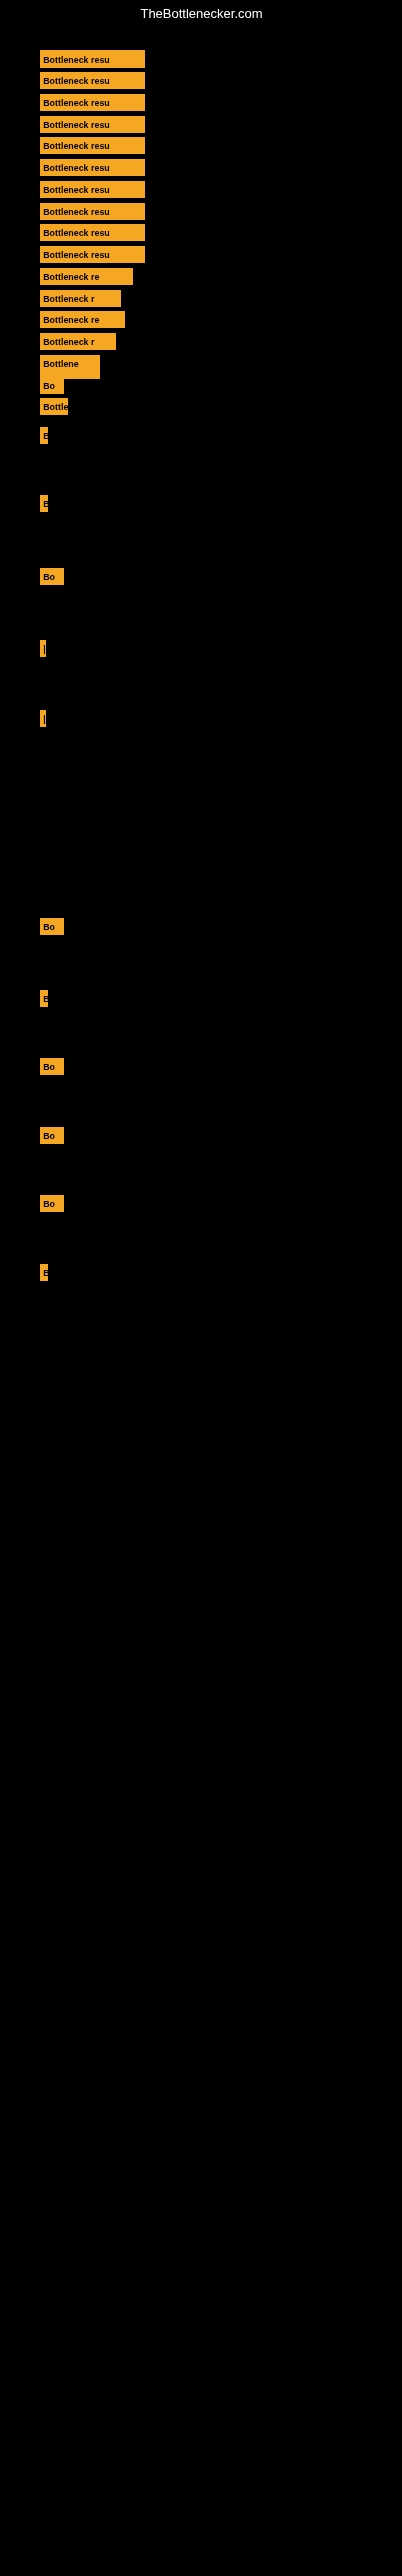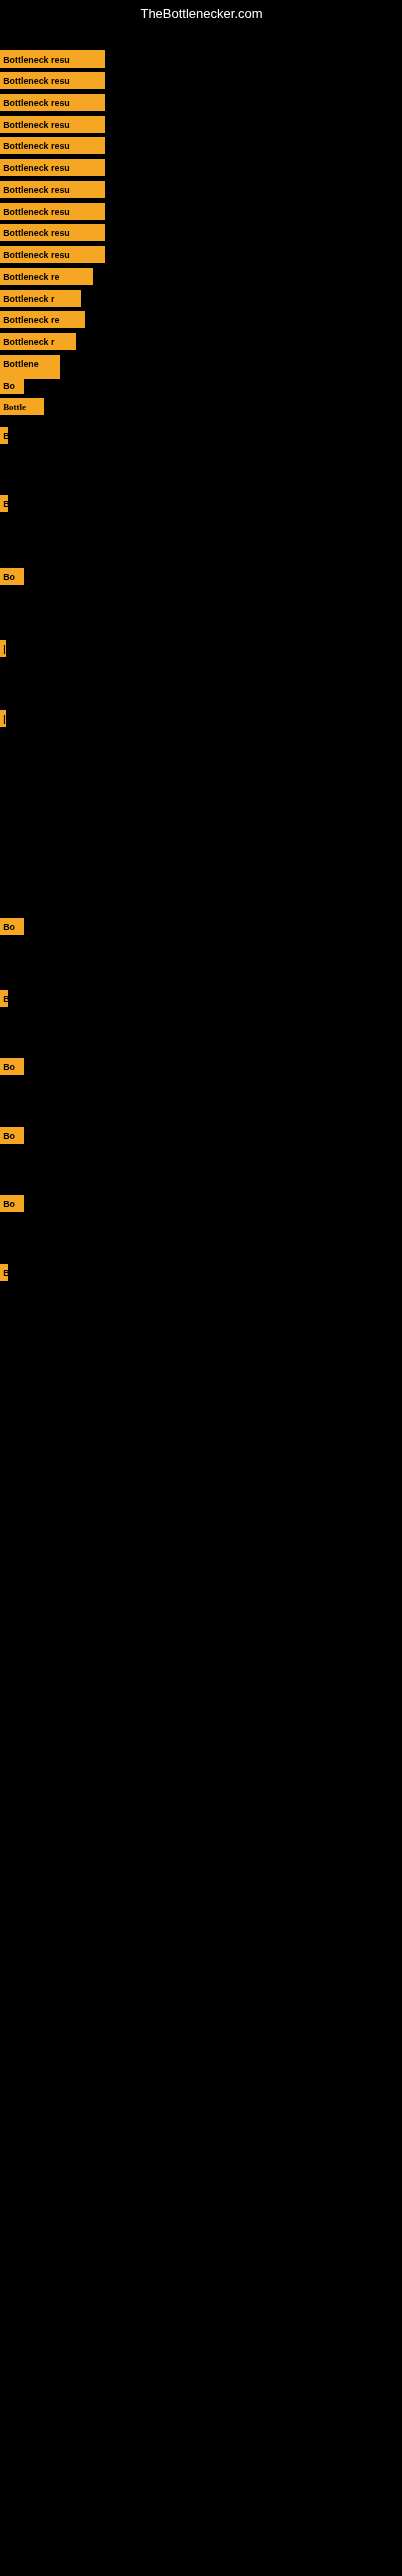--- a/index.html
+++ b/index.html
@@ -29,20 +29,21 @@
     }
     .bar-label {
       background-color: #f5a623;
       color: #000;
       font-size: 8.9px;
       font-weight: bold;
       padding: 1.6px 3.2px;
       white-space: nowrap;
       overflow: hidden;
       display: inline-block;
+      margin-left: 40px;
     }
   </style>
 </head>
 <body>
 
 <div class="site-title">TheBottlenecker.com</div>
 
 <div id="bars-wrapper" style="position:relative; width:403px; height:2576px;">
     <div class="bar-container" style="top: 22.5px; left: 0px;">
       <span class="bar-label" style="width: 105px; height: 17.7px; line-height: 17.7px;">Bottleneck resu</span>
@@ -86,21 +87,21 @@
     <div class="bar-container" style="top: 305px; left: 0px;">
       <span class="bar-label" style="width: 76px; height: 17.7px; line-height: 17.7px;">Bottleneck r</span>
     </div>
     <div class="bar-container" style="top: 327px; left: 0px;">
       <span class="bar-label" style="width: 60px; height: 24px; line-height: 17.7px;">Bottlene</span>
     </div>
     <div class="bar-container" style="top: 349px; left: 0px;">
       <span class="bar-label" style="width: 24px; height: 17.7px; line-height: 17.7px;">Bo</span>
     </div>
     <div class="bar-container" style="top: 370px; left: 0px;">
-      <span class="bar-label" style="width: 44px; height: 17.7px; line-height: 17.7px; font-family: Liberation Serif, serif;">Bottle</span>
+      <span class="bar-label" style="width: 28px; height: 17.7px; line-height: 17.7px;">Bottle</span>
     </div>
     <div class="bar-container" style="top: 399px; left: 0px;">
       <span class="bar-label" style="width: 8px; height: 17.7px; line-height: 17.7px;">B</span>
     </div>
     <div class="bar-container" style="top: 467px; left: 0px;">
       <span class="bar-label" style="width: 8px; height: 17.7px; line-height: 17.7px;">B</span>
     </div>
     <div class="bar-container" style="top: 540px; left: 0px;">
       <span class="bar-label" style="width: 24px; height: 17.7px; line-height: 17.7px;">Bo</span>
     </div>

